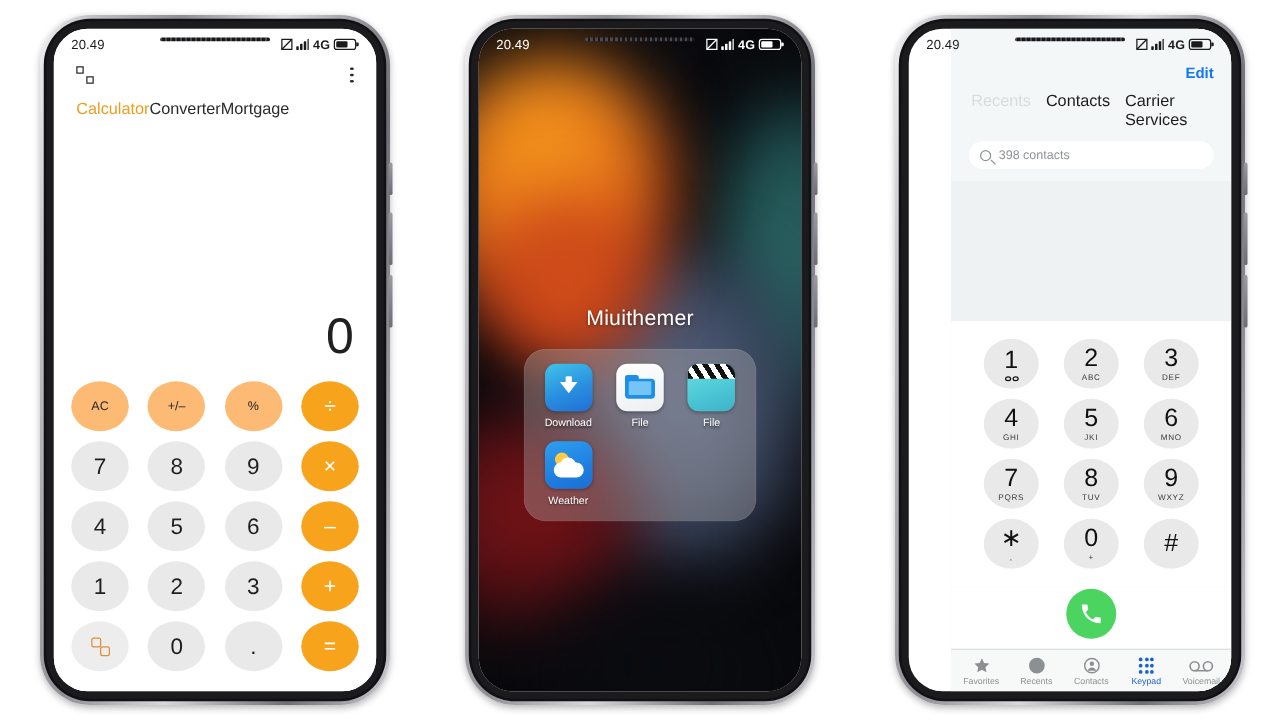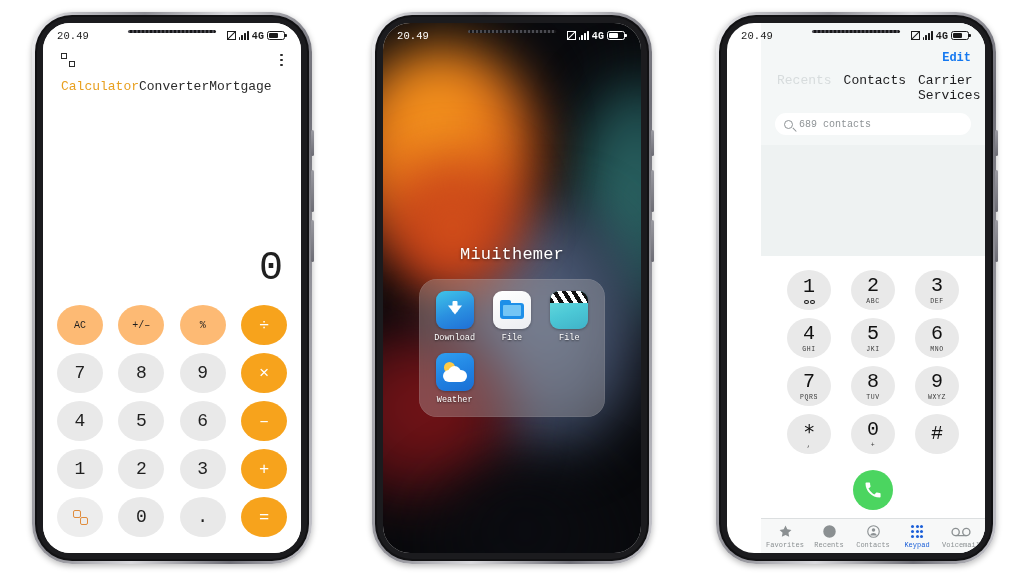--- a/index.html
+++ b/index.html
@@ -2,21 +2,21 @@
 <html><head>
 <meta charset="utf-8">
 <style>
   * { box-sizing: border-box; margin: 0; padding: 0; }
   html, body {
     width: 1024px; height: 576px;
     background: #ffffff;
     font-family: "Liberation Sans", sans-serif;
     overflow: hidden;
   }
-  .stage { position: relative; width: 1024px; height: 576px; background: #fff; font-family: Liberation Mono, monospace; }
+  .stage { position: relative; width: 1024px; height: 576px; background: #fff; }
 
   
   .phone { position: absolute; top: 12px; height: 552px; width: 280px; }
   .phone.p1 { left: 32px; }
   .phone.p2 { left: 372px; }
   .phone.p3 { left: 716px; }
 
   .frame-outer {
     position: absolute; inset: 0;
     border-radius: 40px;
@@ -410,21 +410,21 @@
           <div class="edit-row">
             <span class="edit-link">Edit</span>
           </div>
           <div class="dial-tabs">
             <span class="t-faded">Recents</span>
             <span>Contacts</span>
             <span>Carrier Services</span>
           </div>
           <div class="search">
             <span class="ic-search"></span>
-            <span class="search-ph">689 contacts</span>
+            <span class="search-ph">398 contacts</span>
           </div>
         </div>
 
         <div class="dial-empty"></div>
 
         <div class="keypad-wrap">
           <div class="kp-row">
             <div class="kp">
               <span class="num">1</span>
               <span class="vm">

